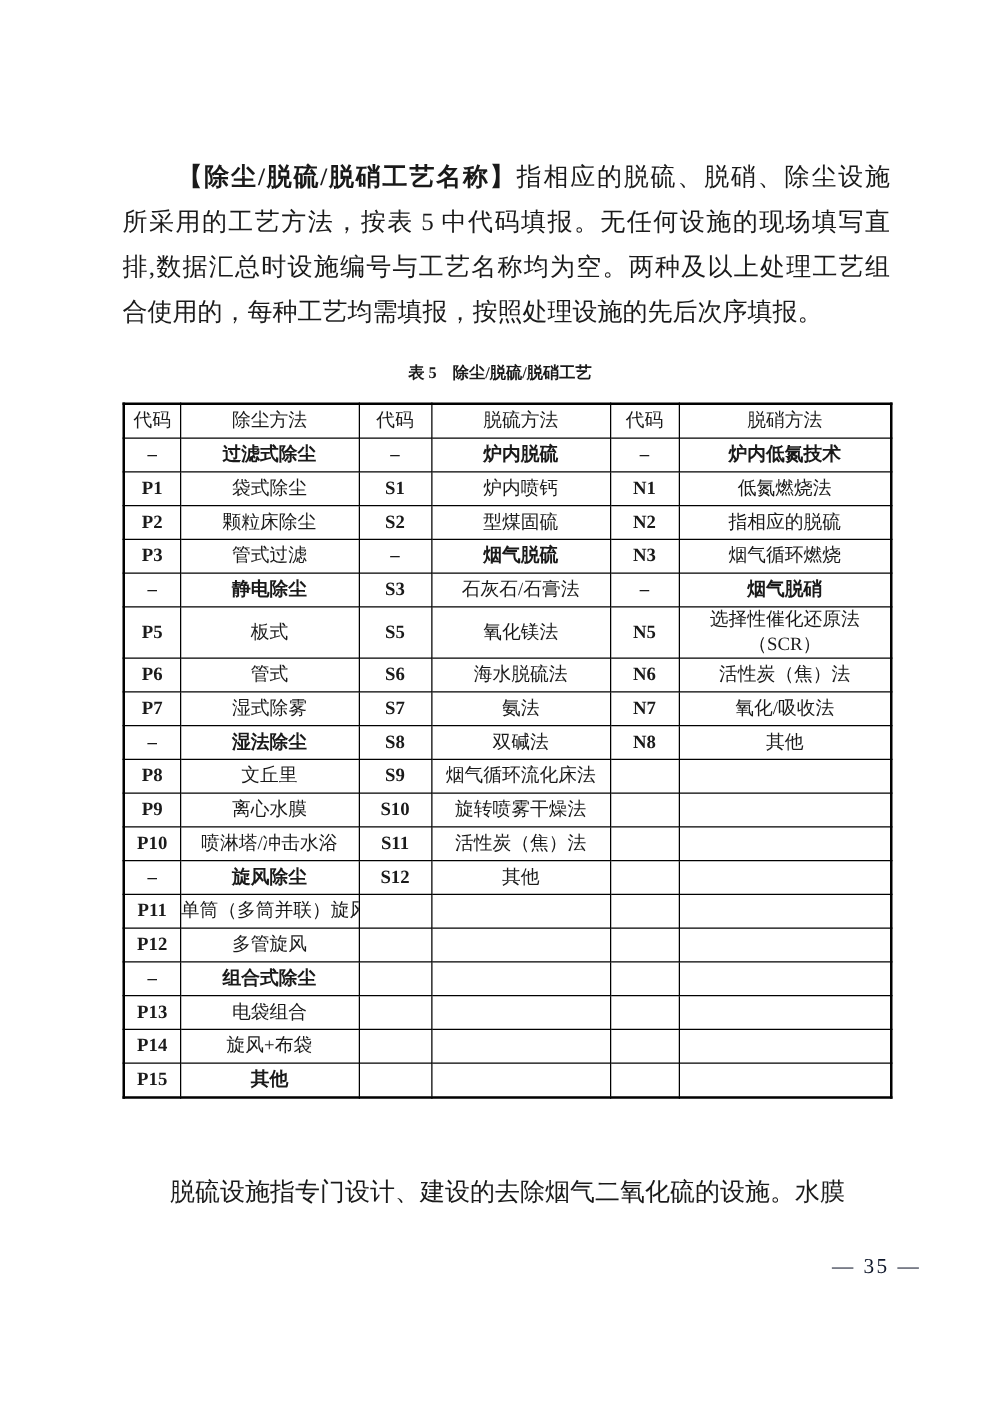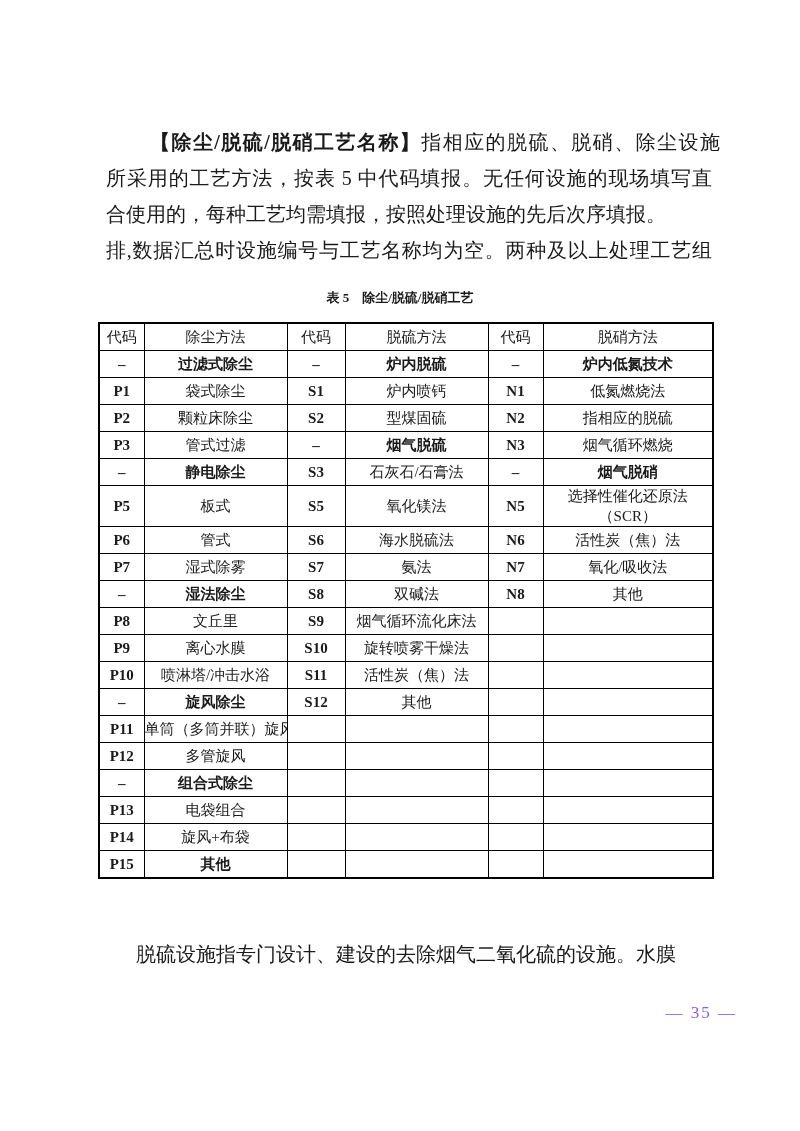--- a/index.html
+++ b/index.html
@@ -23,21 +23,20 @@
     left: 98px;
     width: 614px;
     font-size: 20px;
     line-height: 36px;
   }
   .para-line {
     text-align: justify;
     text-align-last: justify;
     height: 36px;
     overflow: hidden;
-    margin-left: 8px;
   }
   .para-line.first {
     padding-left: 44px;
     width: 570px;
   }
   .para-line.last {
     text-align: left;
     text-align-last: left;
   }
   .term-bold { font-weight: bold; }
@@ -90,35 +89,35 @@
     text-indent: 38px;
     text-align: left;
   }
 
   
   .page-number {
     position: absolute;
     top: 1003px;
     right: 63px;
     font-size: 17px;
-    color: #8b5cf6;
+    color: #0f172a;
     letter-spacing: 2px;
     white-space: pre;
   }
 </style>
 </head>
 <body>
 
 <div class="page">
 
   <div class="intro">
     <div class="para-line first"><span class="term-bold">【除尘/脱硫/脱硝工艺名称】</span><span>指相应的脱硫、脱硝、除尘设施</span></div>
     <div class="para-line">所采用的工艺方法，按表 5 中代码填报。无任何设施的现场填写直</div>
+    <div class="para-line">排,数据汇总时设施编号与工艺名称均为空。两种及以上处理工艺组</div>
     <div class="para-line last">合使用的，每种工艺均需填报，按照处理设施的先后次序填报。</div>
-    <div class="para-line">排,数据汇总时设施编号与工艺名称均为空。两种及以上处理工艺组</div>
   </div>
 
   <div class="table-title">表 5　除尘/脱硫/脱硝工艺</div>
 
   <table class="process-table">
     <colgroup>
       <col style="width:45px">
         <col style="width:143px">
       <col style="width:58px">
         <col style="width:143px">

